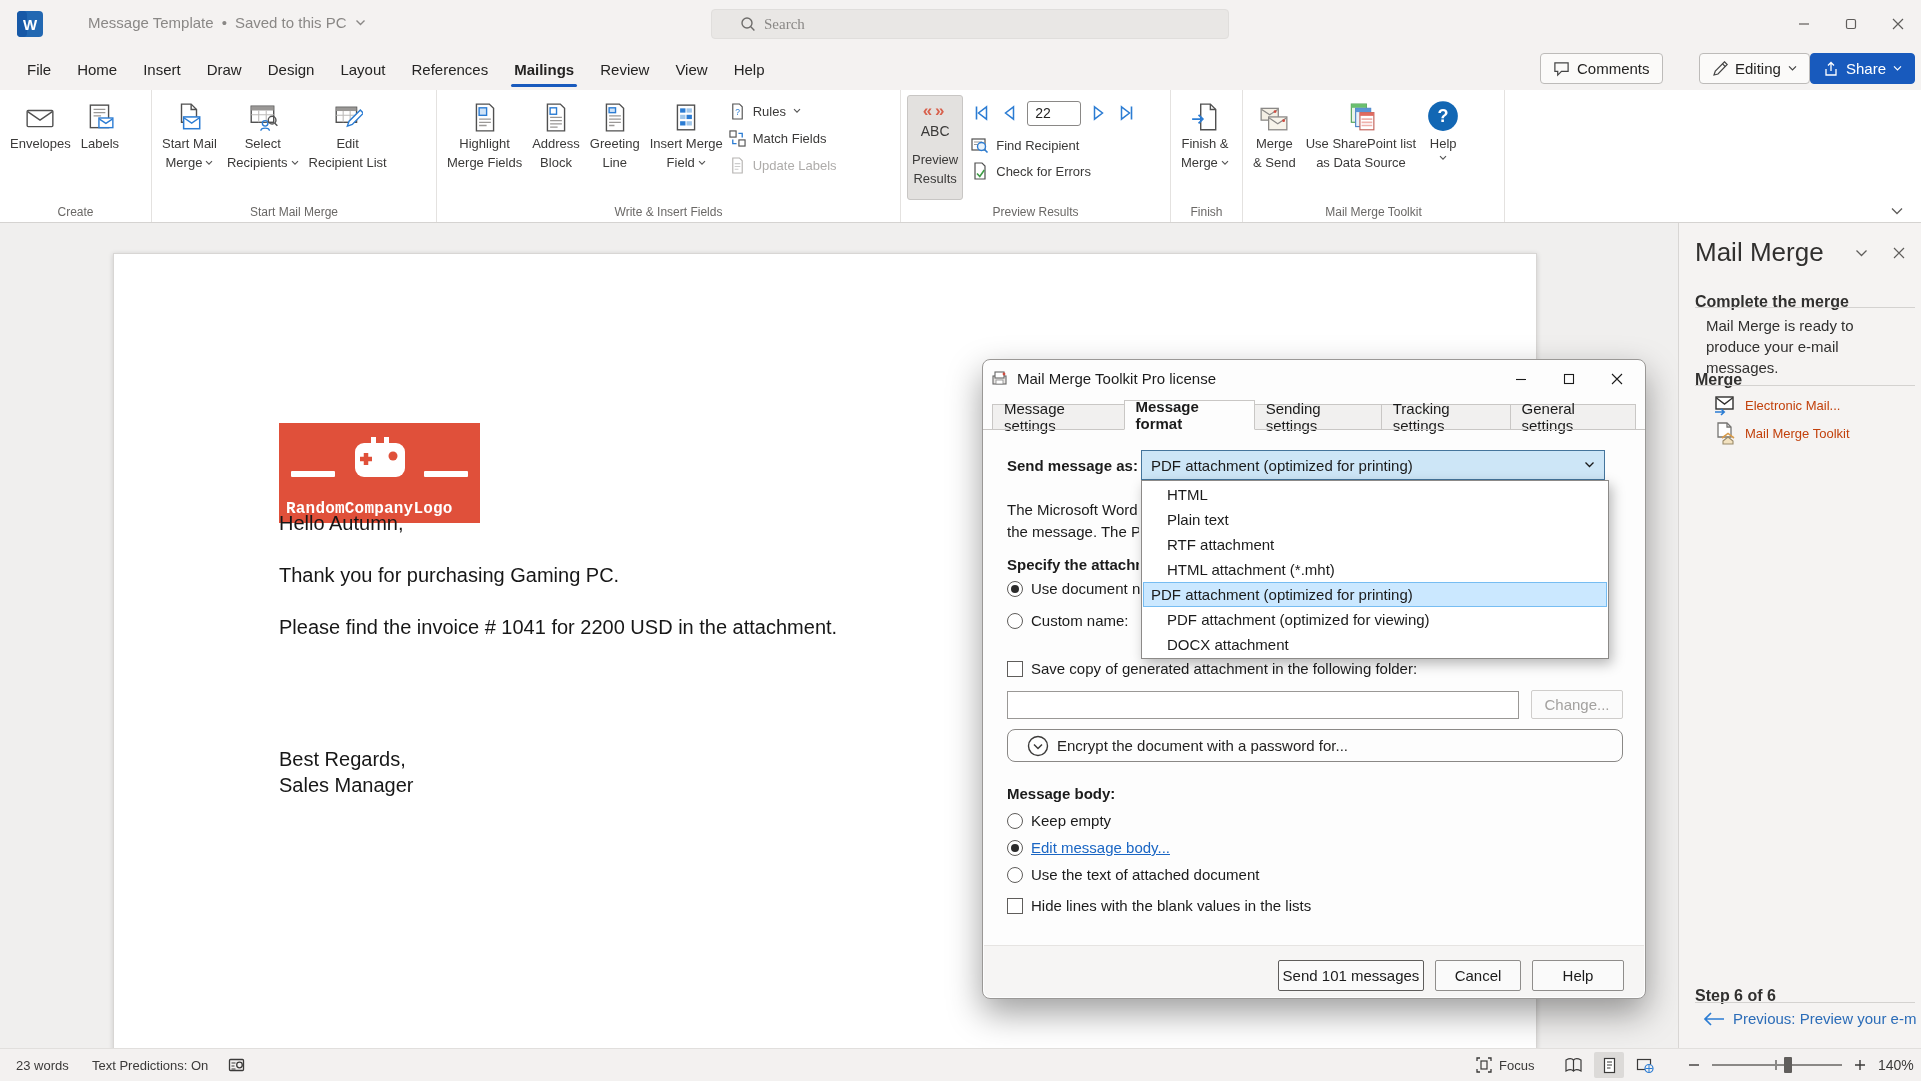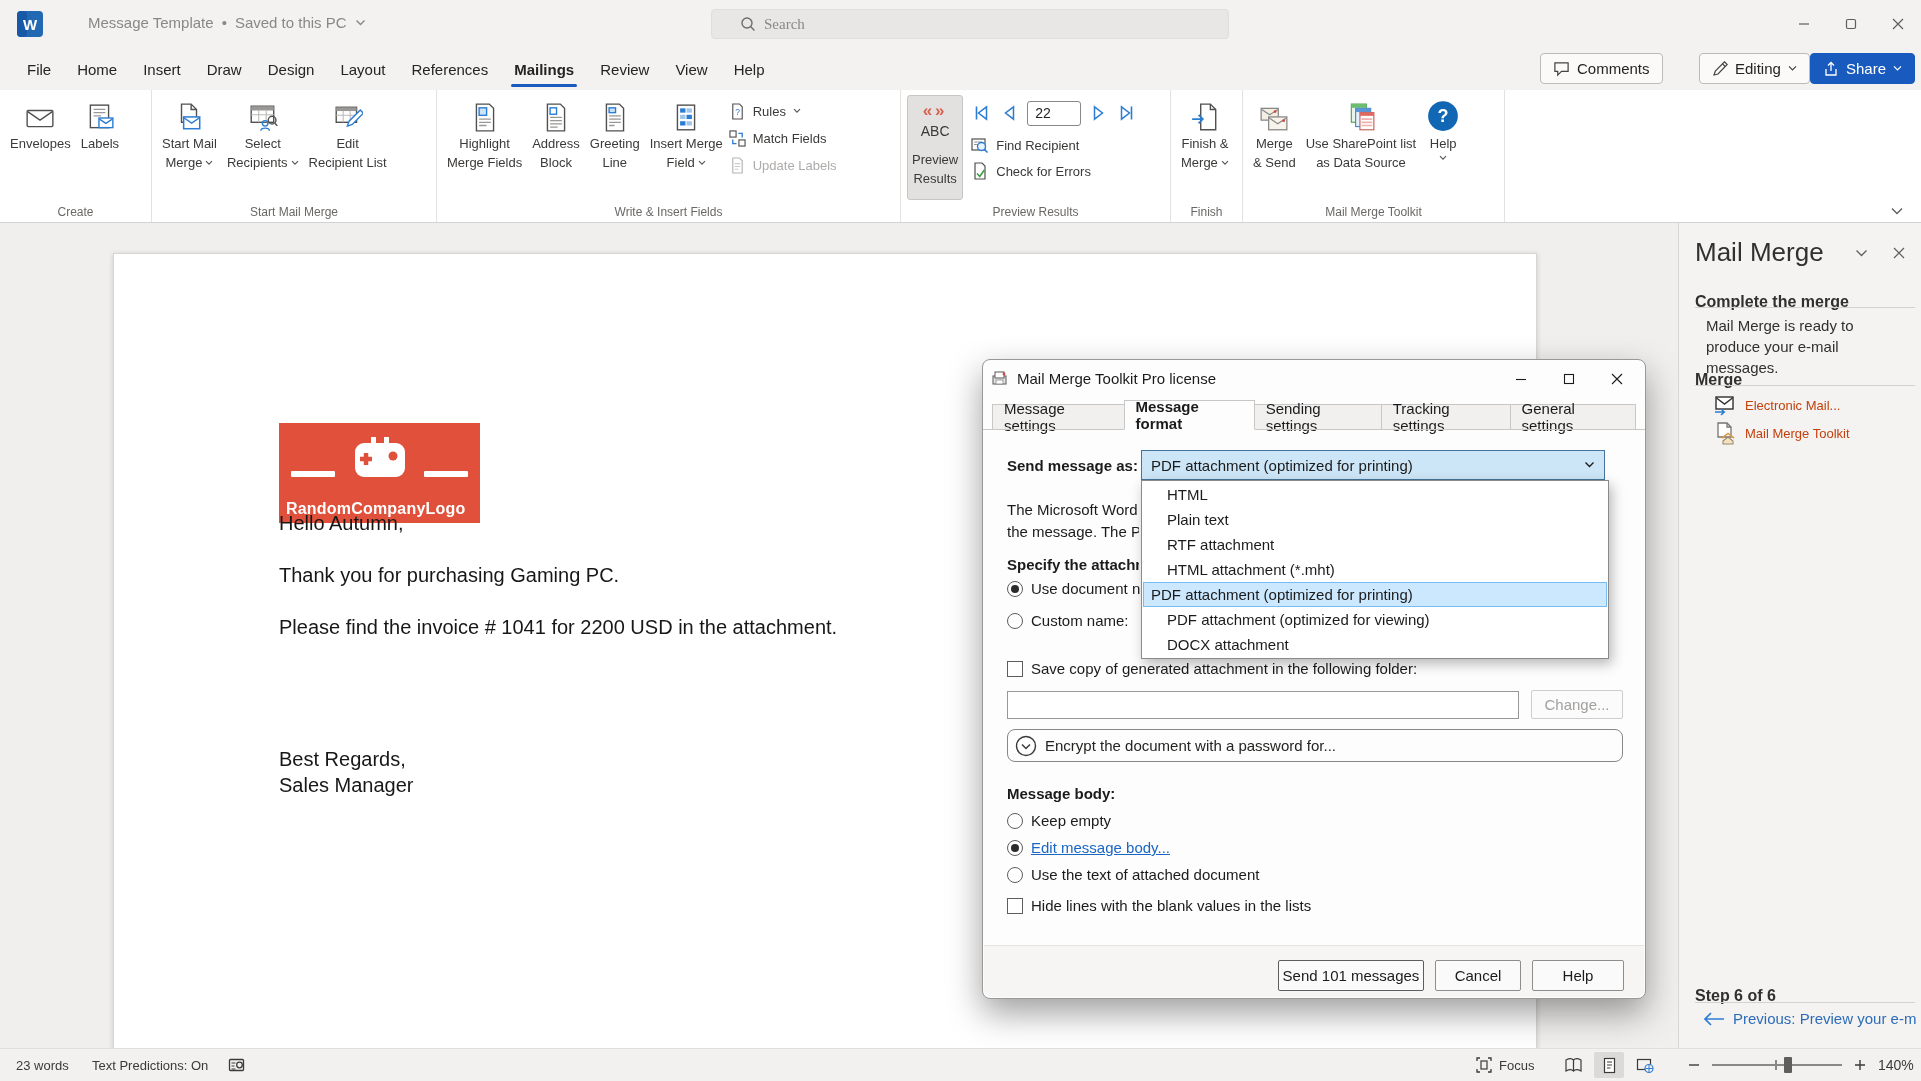--- a/index.html
+++ b/index.html
@@ -40,21 +40,21 @@
   #preview-toggle{background:#e3e1df;border:1px solid #c8c6c4;border-radius:3px;padding:6px 4px 2px;margin-right:6px;height:105px;}
   .navrow{display:flex;align-items:center;gap:8px;height:26px;margin-bottom:4px;}
   #record-box{width:54px;height:25px;border:1px solid #8a8886;border-radius:3px;font-size:14px;padding:0 7px;font-family:"Liberation Sans",sans-serif;color:#252423;outline:none;}
   #ribbon-collapse{position:absolute;right:18px;bottom:6px;}
 
   
   #canvas{position:absolute;left:0;top:223px;width:1677px;height:825px;background:#f0efee;overflow:hidden;}
   #page{position:absolute;left:113px;top:30px;width:1424px;height:1100px;background:#fff;border:1px solid #d8d6d4;box-shadow:0 1px 5px rgba(0,0,0,.16);}
   .docp{position:absolute;left:165px;font-size:20px;color:#171717;white-space:nowrap;}
   #logo{position:absolute;left:165px;top:169px;width:201px;height:100px;background:#e0503a;}
-  #logo-text{position:absolute;left:7px;bottom:5px;color:#fff;font-size:16px;font-weight:700;letter-spacing:.2px;}
+  #logo-text{position:absolute;left:7px;bottom:5px;color:#fff;font-size:16px;font-weight:700;letter-spacing:.2px;font-family:Liberation Mono, monospace;}
   .logo-dash{position:absolute;top:48px;width:44px;height:6px;background:#fff;border-radius:1px;}
 
   
   #dlg{position:absolute;left:982px;top:359px;width:664px;height:640px;background:#fdfdfd;border:1px solid #9a9896;border-radius:8px;box-shadow:0 14px 34px rgba(0,0,0,.38);}
   #dlg-tb{position:absolute;left:0;top:0;right:0;height:37px;display:flex;align-items:center;padding:0 8px;gap:8px;}
   #dlg-title{font-size:15px;color:#1b1b1b;flex:1;}
   .dwinbtn{width:40px;height:30px;display:flex;align-items:center;justify-content:center;}
   #dlg-tabs{position:absolute;left:9px;top:40px;right:9px;height:30px;display:flex;align-items:flex-end;}
   #dlg-tabs::after{content:"";position:absolute;left:-9px;right:-9px;bottom:0;border-bottom:1px solid #c9c7c5;}
   .dtab{height:26px;display:flex;align-items:center;padding:0 11px;font-size:15px;background:#f1f0ef;border:1px solid #c9c7c5;border-right:none;color:#1b1b1b;}
@@ -67,21 +67,21 @@
   .radio.on::after{content:"";position:absolute;left:3px;top:3px;width:8px;height:8px;border-radius:50%;background:#2b2b2b;}
   .cbx{width:16px;height:16px;border:1px solid #5f5d5b;background:#fff;flex:0 0 16px;}
   #combo{position:absolute;left:158px;top:90px;width:464px;height:30px;background:#cde6f7;border:1px solid #45759c;display:flex;align-items:center;padding:0 9px;font-size:15px;color:#1b1b1b;}
   #combo .cchev{margin-left:auto;}
   #popup{position:absolute;left:158px;top:120px;width:468px;background:#fff;border:1px solid #8c8a88;box-shadow:3px 5px 12px rgba(0,0,0,.28);z-index:6;padding:1px;}
   .opt{height:25px;display:flex;align-items:center;padding:0 24px;font-size:15px;color:#1b1b1b;}
   .opt.sel{background:#cbe8ff;border:1px solid #77bdf2;height:25px;padding:0 7px;}
   #folder-input{position:absolute;left:24px;top:331px;width:512px;height:28px;border:1px solid #9a9896;background:#fff;font-size:15px;padding:0 6px;outline:none;font-family:"Liberation Sans",sans-serif;}
   .dbtn{position:absolute;height:31px;background:#fafafa;border:1px solid #8f8d8b;border-radius:2px;display:flex;align-items:center;justify-content:center;font-size:15px;color:#1b1b1b;}
   #change-btn{left:548px;top:330px;width:92px;height:29px;color:#a3a19f;border-color:#cfcdcb;background:#fbfbfb;}
-  #encrypt{position:absolute;left:24px;top:369px;width:616px;height:33px;border:1px solid #8a8886;border-radius:8px;display:flex;align-items:center;gap:8px;padding:0 7px;font-size:15px;background:#fdfdfd;}
+  #encrypt{position:absolute;left:24px;top:369px;width:616px;height:33px;border:1px solid #8a8886;border-radius:8px;display:flex;align-items:center;gap:8px;padding:0 19px;font-size:15px;background:#fdfdfd;}
   .linkblue{color:#1a66c4;text-decoration:underline;}
   #dlg-footer{position:absolute;left:1px;right:1px;bottom:1px;height:52px;background:#f6f5f4;border-top:1px solid #e6e4e2;border-radius:0 0 7px 7px;}
   #send-btn{left:295px;top:600px;width:146px;border-color:#5f5d5b;}
   #cancel-btn{left:452px;top:600px;width:86px;}
   #dhelp-btn{left:549px;top:600px;width:92px;}
 
   
   #pane{position:absolute;left:1678px;top:223px;width:243px;height:825px;background:#f5f3f2;border-left:1px solid #d8d6d4;}
   #pane-title{position:absolute;left:16px;top:14px;font-size:26px;color:#31302f;}
   .ph{position:absolute;left:16px;font-size:16px;font-weight:700;color:#31302f;margin-top:8px;}

